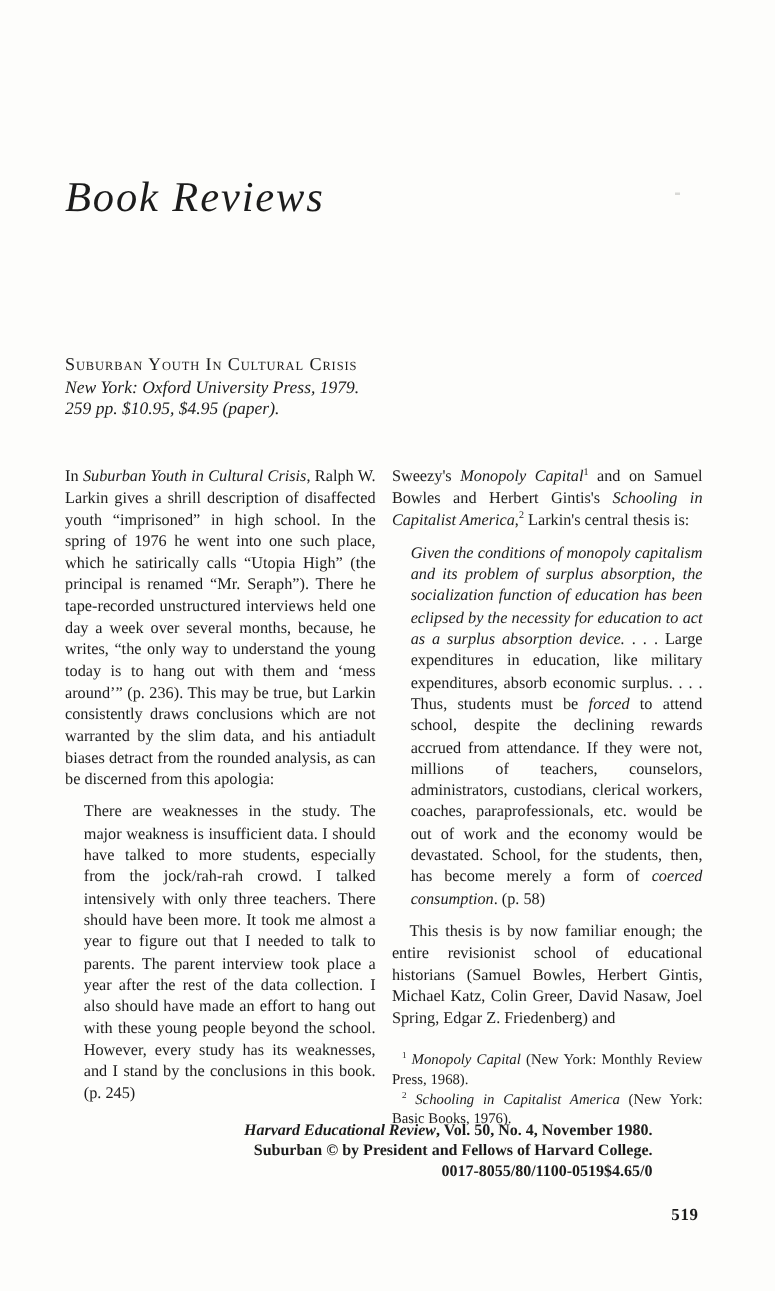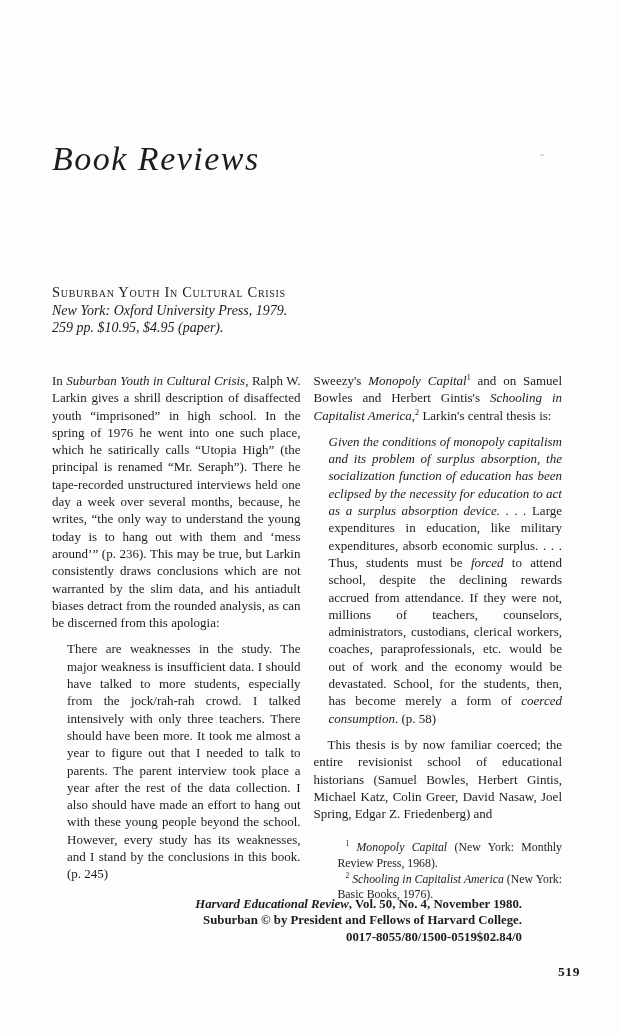--- a/index.html
+++ b/index.html
@@ -32,34 +32,34 @@
     text-align: justify;
   }
   .col { width: 248.5px; }
   .col p { margin: 0; }
   .col p.indent { text-indent: 14px; }
   blockquote {
     margin: 9px 0 9px 15px; padding: 0;
     text-align: justify;
   }
   sup { font-size: 62%; line-height: 0; vertical-align: super; }
-  .footnotes { margin-top: 18px; margin-left: 24px; }
+  .footnotes { margin-top: 18px; }
   .fn {
     font-size: 11.8px; line-height: 15.6px;
     text-indent: 8px; margin: 0; text-align: justify;
   }
   .footer {
     position: absolute; left: 52px; top: 896px;
     font-size: 12.8px; line-height: 16.3px; font-weight: bold;
     width: 470px;
     text-align: right;
   }
   .pageno {
     position: absolute; left: 537px; top: 964px;
-    font-size: 13.5px; font-weight: bold; letter-spacing: 0.6px; margin-left: 21px;
+    font-size: 13.5px; font-weight: bold; letter-spacing: 0.6px;
   }
   .speck {
     position: absolute; left: 540px; top: 154px;
     width: 4px; height: 2px; background: #d9d9d6;
   }
 </style>
 </head>
 <body>
 
 <div>
@@ -81,31 +81,31 @@
 
       <blockquote><span>There are weaknesses in the study. The major weakness is insufficient data. I should have talked to more students, especially from the jock/rah-rah crowd. I talked intensively with only three teachers. There should have been more. It took me almost a year to figure out that I needed to talk to parents. The parent interview took place a year after the rest of the data collection. I also should have made an effort to hang out with these young people beyond the school. However, every study has its weaknesses, and I stand by the conclusions in this book. (p. 245)</span></blockquote>
 
     </div>
 
     <div class="col">
       <p><span>Sweezy's </span><span class="i">Monopoly Capital</span><sup>1</sup><span> and on Samuel Bowles and Herbert Gintis's </span><span class="i">Schooling in Capitalist America</span><span>,</span><sup>2</sup><span> Larkin's central thesis is:</span></p>
 
       <blockquote><span class="i">Given the conditions of monopoly capitalism and its problem of surplus absorption, the socialization function of education has been eclipsed by the necessity for education to act as a surplus absorption device.</span><span> . . . Large expenditures in education, like military expenditures, absorb economic surplus. . . . Thus, students must be </span><span class="i">forced</span><span> to attend school, despite the declining rewards accrued from attendance. If they were not, millions of teachers, counselors, administrators, custodians, clerical workers, coaches, paraprofessionals, etc. would be out of work and the economy would be devastated. School, for the students, then, has become merely a form of </span><span class="i">coerced consumption</span><span>. (p. 58)</span></blockquote>
 
-      <p class="indent"><span>This thesis is by now familiar coerced; the entire revisionist school of educational historians (Samuel Bowles, Herbert Gintis, Michael Katz, Colin Greer, David Nasaw, Joel Spring, Edgar Z. Friedenberg) and</span></p>
+      <p class="indent"><span>This thesis is by now familiar enough; the entire revisionist school of educational historians (Samuel Bowles, Herbert Gintis, Michael Katz, Colin Greer, David Nasaw, Joel Spring, Edgar Z. Friedenberg) and</span></p>
 
       <div class="footnotes">
         <p class="fn"><sup>1</sup> <span class="i">Monopoly Capital</span><span> (New York: Monthly Review Press, 1968).</span></p>
         <p class="fn"><sup>2</sup> <span class="i">Schooling in Capitalist America</span><span> (New York: Basic Books, 1976).</span></p>
       </div>
     </div>
 
   </div>
 
   <div class="footer">
     <div><span class="i">Harvard Educational Review</span><span>, Vol. 50, No. 4, November 1980.</span></div>
     <div>Suburban © by President and Fellows of Harvard College.</div>
-    <div>0017-8055/80/1500-0519$02.84/0</div>
+    <div>0017-8055/80/1100-0519$4.65/0</div>
   </div>
 
   <div class="pageno">519</div>
 
 </div>
 
 </body></html>

